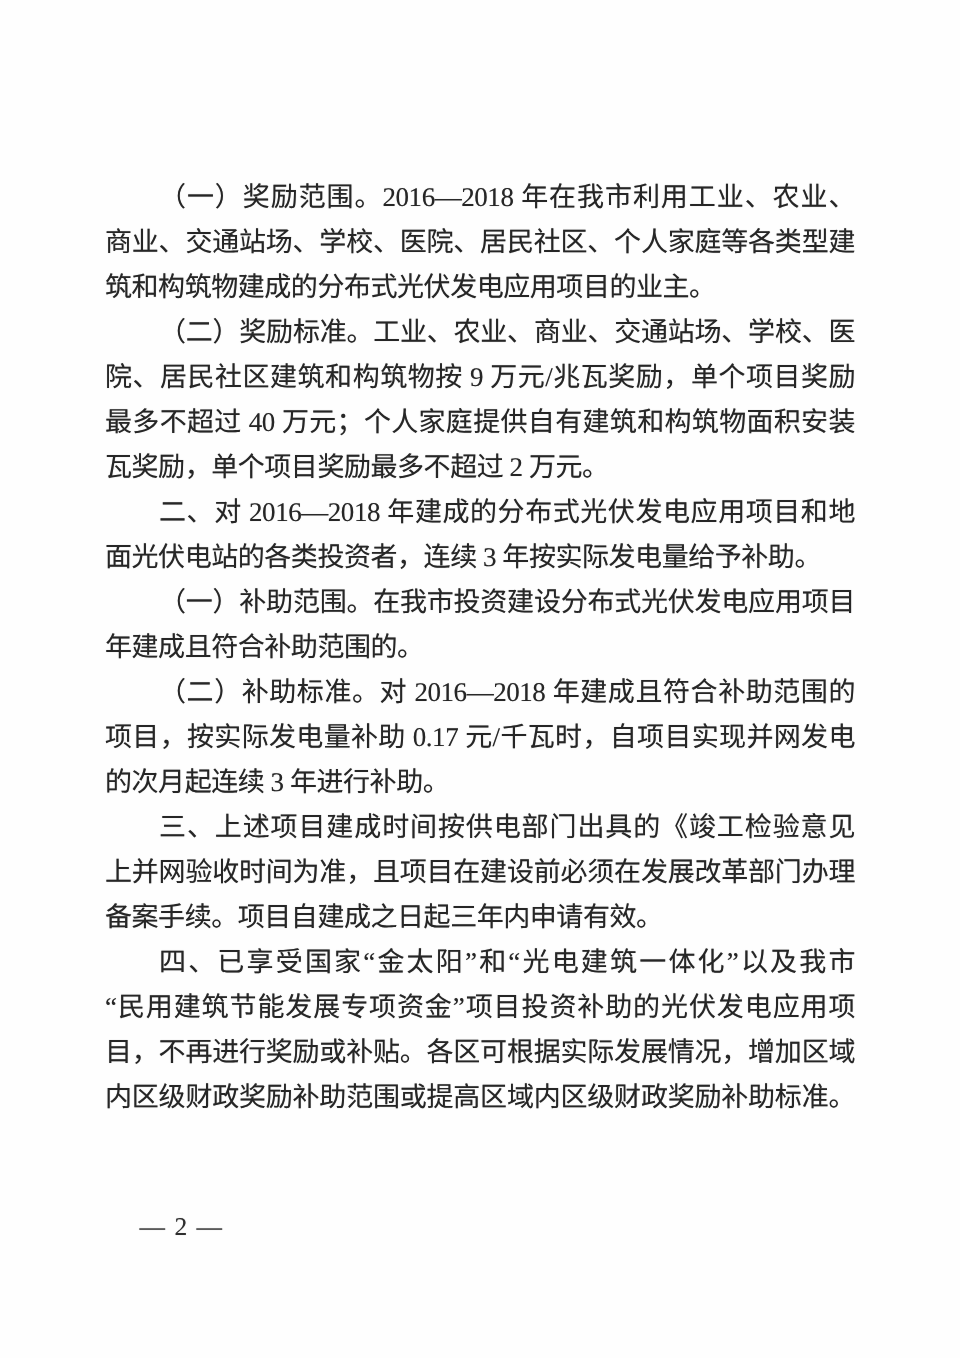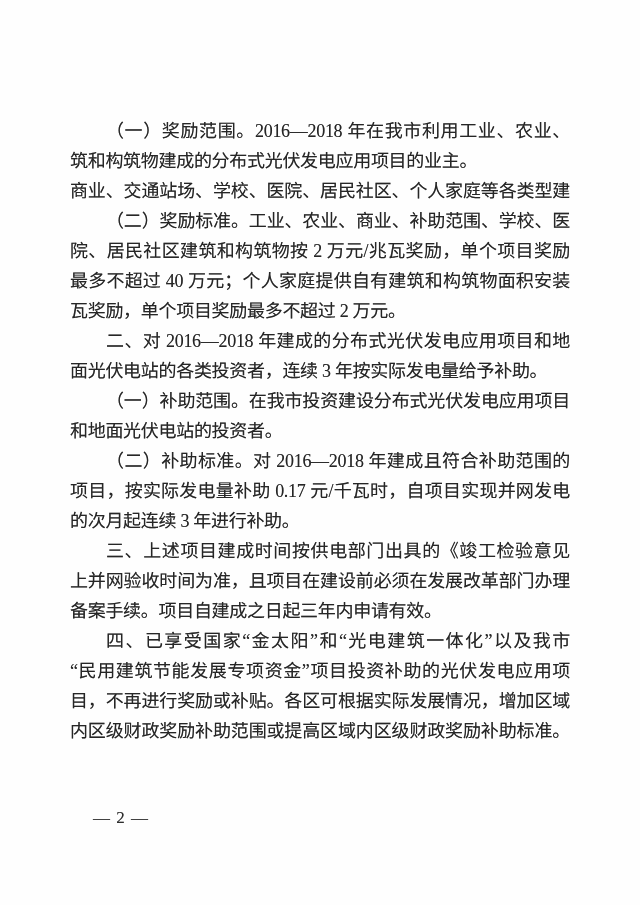--- a/index.html
+++ b/index.html
@@ -55,36 +55,36 @@
     text-shadow: 0 0 0.5px rgba(70,70,70,0.5);
   }
 </style>
 </head>
 <body>
 
 <div class="page">
   <div class="doc">
       <div class="para">
         <div class="line indent">（一）奖励范围。2016—2018 年在我市利用工业、农业、</div>
+        <div class="line">商业、交通站场、学校、医院、居民社区、个人家庭等各类型建</div>
         <div class="line short">筑和构筑物建成的分布式光伏发电应用项目的业主。</div>
-        <div class="line">商业、交通站场、学校、医院、居民社区、个人家庭等各类型建</div>
       </div>
       <div class="para">
-        <div class="line indent">（二）奖励标准。工业、农业、商业、补助范围、学校、医</div>
-        <div class="line">院、居民社区建筑和构筑物按 2 万元/兆瓦奖励，单个项目奖励</div>
+        <div class="line indent">（二）奖励标准。工业、农业、商业、交通站场、学校、医</div>
+        <div class="line">院、居民社区建筑和构筑物按 9 万元/兆瓦奖励，单个项目奖励</div>
         <div class="line">最多不超过 40 万元；个人家庭提供自有建筑和构筑物面积安装</div>
         <div class="line short">瓦奖励，单个项目奖励最多不超过 2 万元。</div>
       </div>
       <div class="para">
         <div class="line indent">二、对 2016—2018 年建成的分布式光伏发电应用项目和地</div>
         <div class="line short">面光伏电站的各类投资者，连续 3 年按实际发电量给予补助。</div>
       </div>
       <div class="para">
         <div class="line indent">（一）补助范围。在我市投资建设分布式光伏发电应用项目</div>
-        <div class="line short">和地面光伏电站的投资者。</div>
+        <div class="line short">年建成且符合补助范围的。</div>
       </div>
       <div class="para">
         <div class="line indent">（二）补助标准。对 2016—2018 年建成且符合补助范围的</div>
         <div class="line">项目，按实际发电量补助 0.17 元/千瓦时，自项目实现并网发电</div>
         <div class="line short">的次月起连续 3 年进行补助。</div>
       </div>
       <div class="para">
         <div class="line indent">三、上述项目建成时间按供电部门出具的《竣工检验意见单》</div>
         <div class="line">上并网验收时间为准，且项目在建设前必须在发展改革部门办理</div>
         <div class="line short">备案手续。项目自建成之日起三年内申请有效。</div>

